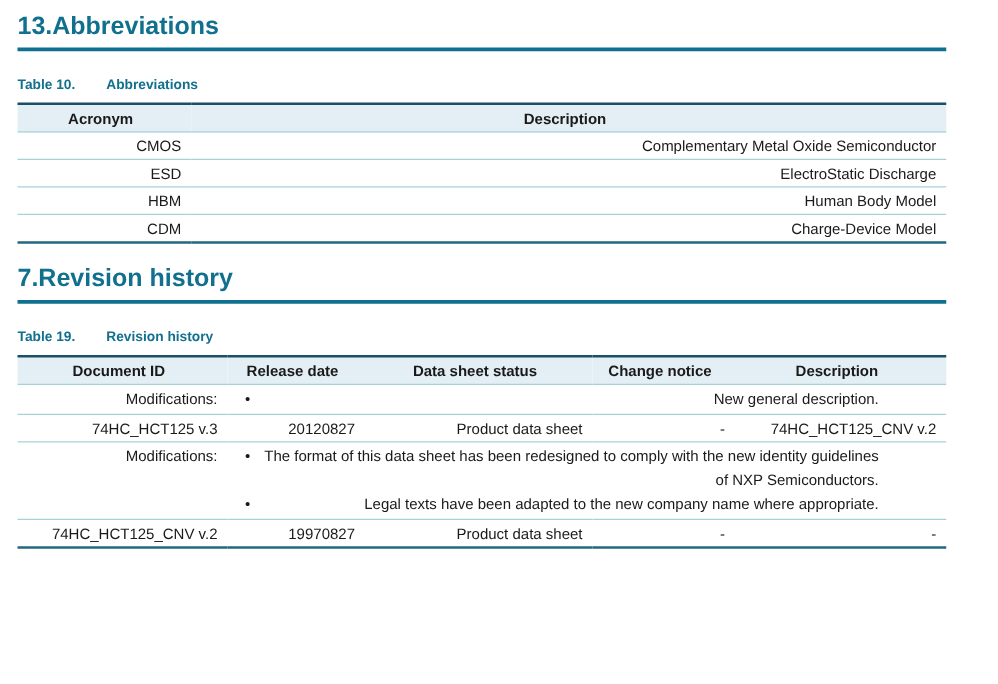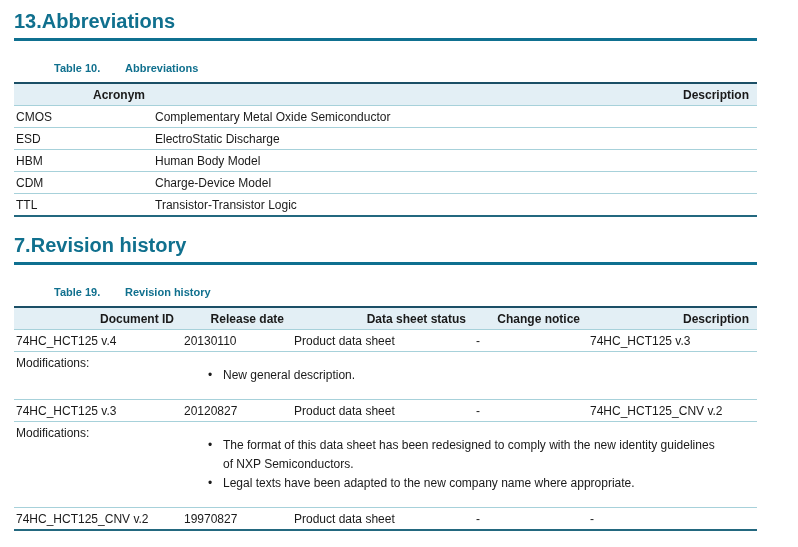--- a/index.html
+++ b/index.html
@@ -14,40 +14,41 @@
   .h1{
     display:flex;align-items:baseline;
     color:#10708e;font-size:20px;font-weight:bold;line-height:22px;
     padding-bottom:6px;border-bottom:3px solid #0f7090;
   }
   .section-revision .h1{margin-top:17px;}
 
   
   .caption{
     margin-top:21px;display:flex;
-    color:#10708e;font-size:11px;font-weight:bold;line-height:13px;margin-left:40px;
+    color:#10708e;font-size:11px;font-weight:bold;line-height:13px;
   }
   .cap-label{min-width:71px;}
 
   
   table{
     border-collapse:collapse;table-layout:fixed;width:743px;margin-top:7px;
     border-top:2px solid #1b4f66;border-bottom:2px solid #23687f;
     font-size:12px;
   }
   thead th{
-    background:#e3eff5;text-align:right;font-weight:bold;
+    background:#e3eff5;text-align:center;font-weight:bold;
     padding:4px 8px 3px 2px;line-height:14px;
   }
   tbody td{
     padding:4px 8px 3px 2px;line-height:14px;vertical-align:top;
     border-top:1px solid #a7d1da;
+    text-align:right;
   }
   td.mod-bullets{padding-top:2px;padding-bottom:2px;}
-  ul.bullets{list-style:none;margin:12px;padding:0 0 0 12px;}
+  ul.bullets{list-style:none;margin:0;padding:0 0 0 12px;}
   ul.bullets li{position:relative;padding-left:15px;line-height:19px;max-width:492px;}
   ul.bullets li::before{content:"\2022";position:absolute;left:0;top:0;}
 </style>
 </head>
 <body>
 
 <div class="page">
 
   <section class="section-abbreviations">
     <div class="h1">
@@ -81,24 +82,20 @@
           <td>ElectroStatic Discharge</td>
         </tr>
         <tr>
           <td>HBM</td>
           <td>Human Body Model</td>
         </tr>
         <tr>
           <td>CDM</td>
           <td>Charge-Device Model</td>
         </tr>
-        <tr>
-          <td>TTL</td>
-          <td>Transistor-Transistor Logic</td>
-        </tr>
       </tbody>
     </table>
   </section>
 
   <section class="section-revision">
     <div class="h1">
       <span>7.</span>
       <span>Revision history</span>
     </div>
 
@@ -118,27 +115,20 @@
       <thead>
         <tr>
           <th>Document ID</th>
           <th>Release date</th>
           <th>Data sheet status</th>
           <th>Change notice</th>
           <th>Description</th>
         </tr>
       </thead>
       <tbody>
-        <tr>
-          <td>74HC_HCT125 v.4</td>
-          <td>20130110</td>
-          <td>Product data sheet</td>
-          <td>-</td>
-          <td>74HC_HCT125 v.3</td>
-        </tr>
         <tr>
           <td>Modifications:</td>
           <td class="mod-bullets" colspan="4">
             <ul class="bullets">
               <li>New general description.</li>
             </ul>
           </td>
         </tr>
         <tr>
           <td>74HC_HCT125 v.3</td>

